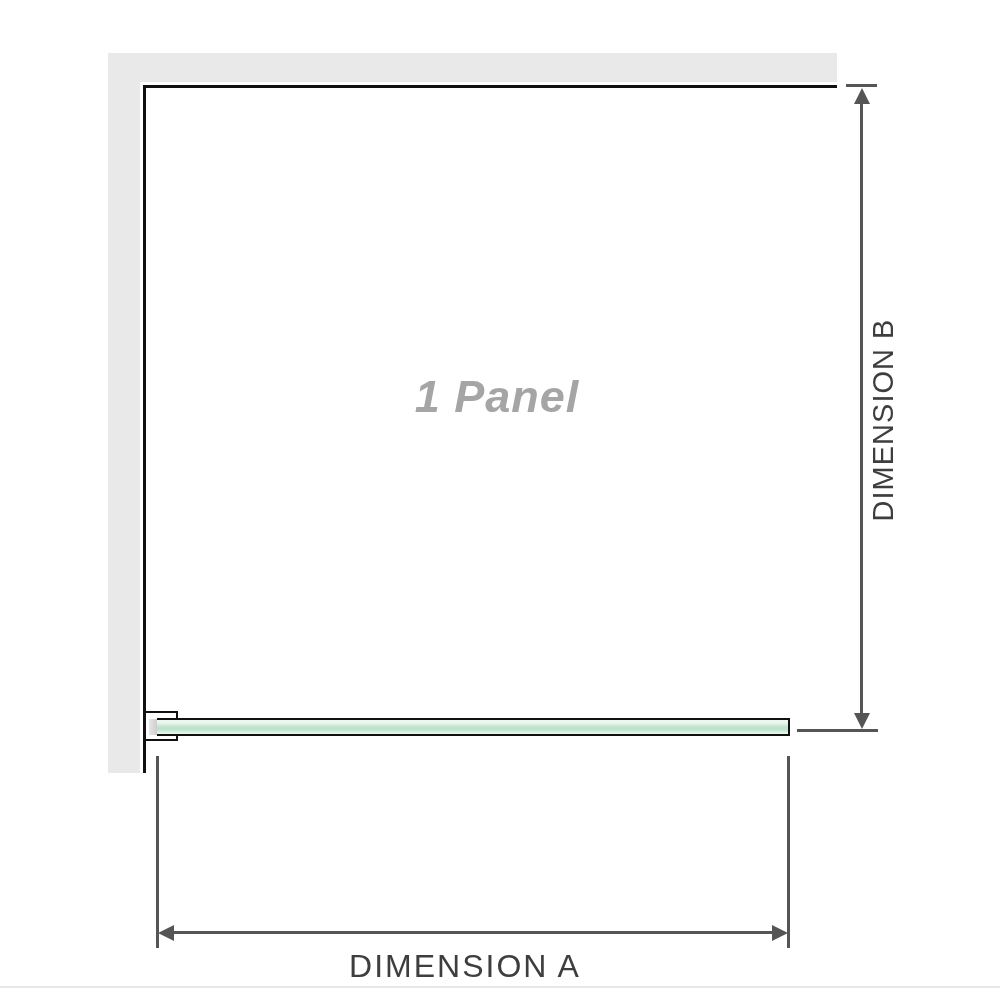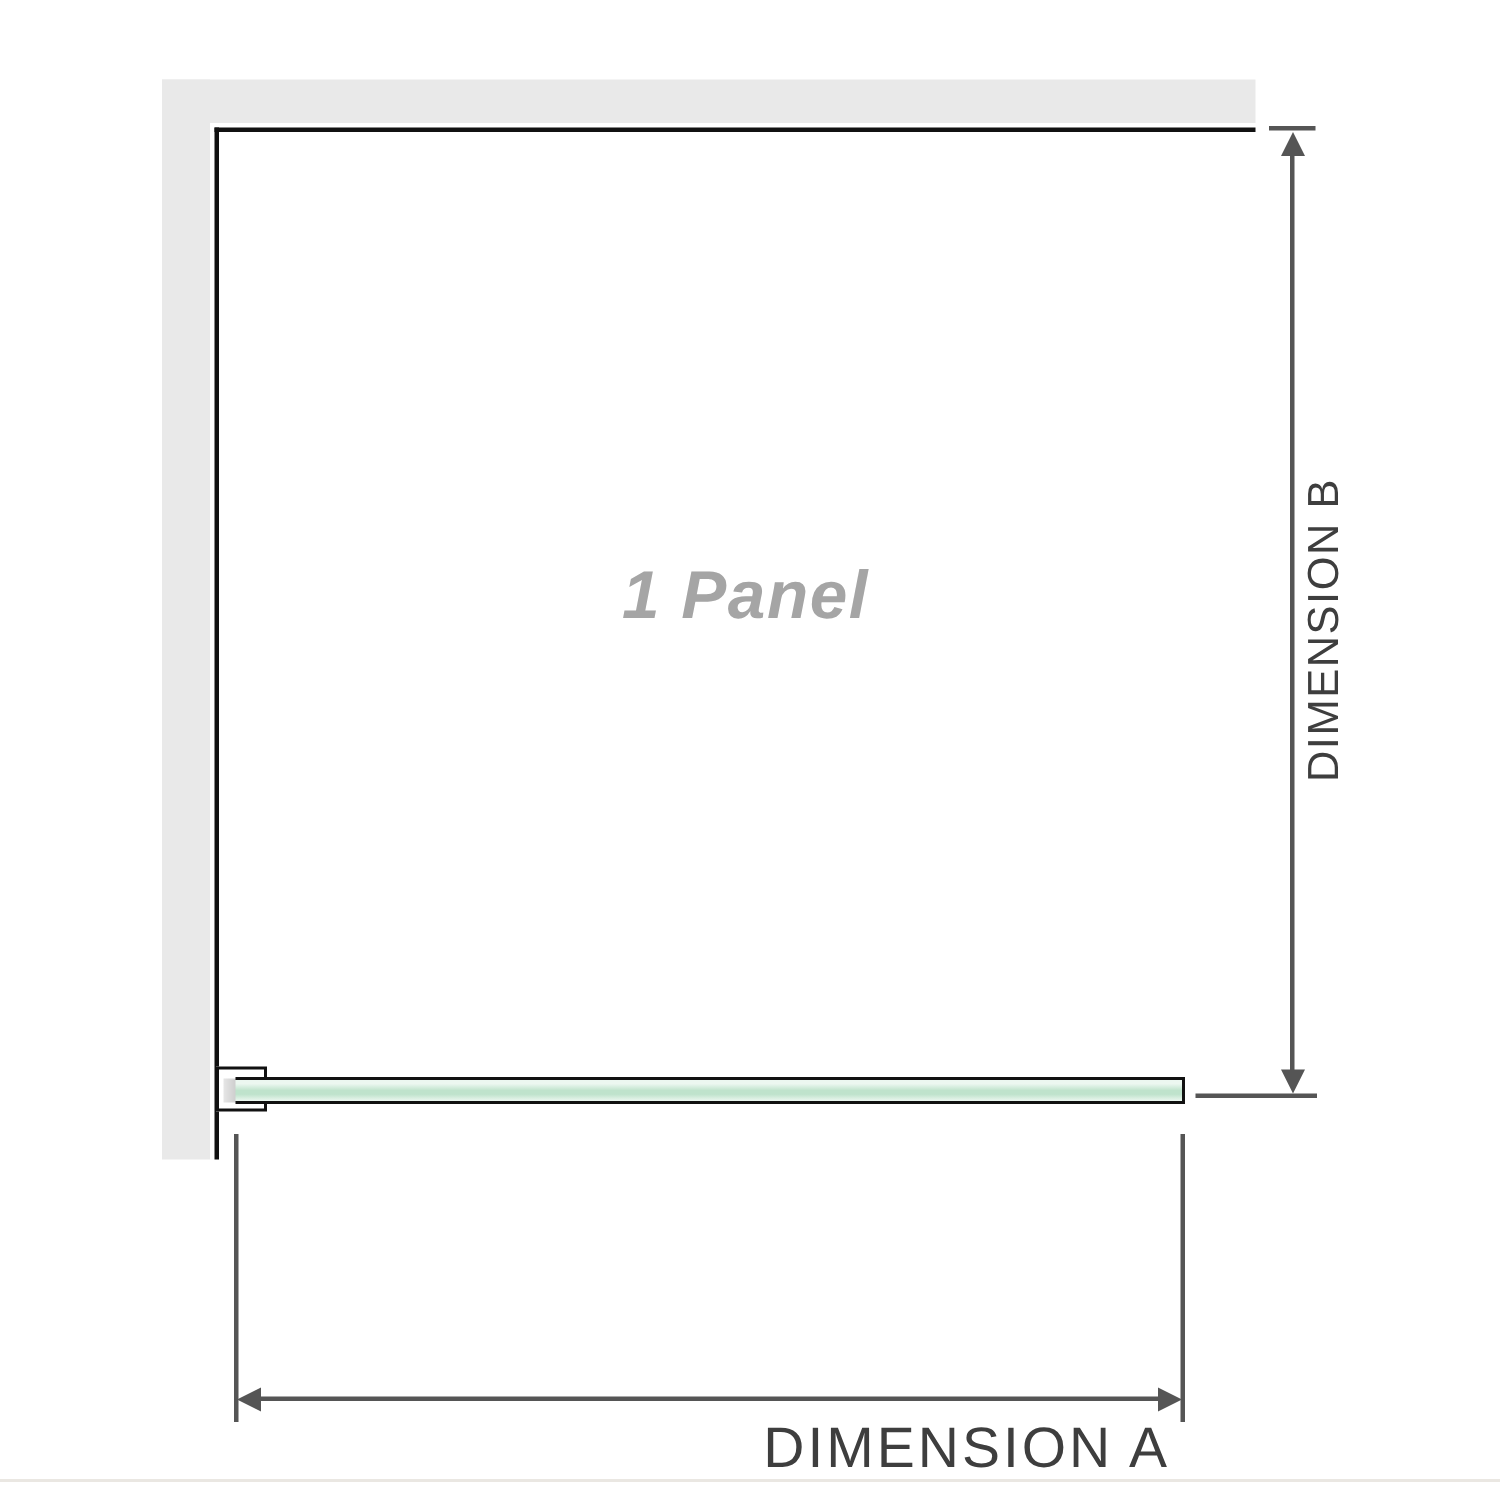--- a/index.html
+++ b/index.html
@@ -90,22 +90,22 @@
     border-top:8px solid transparent; border-bottom:8px solid transparent;
     border-right:16px solid var(--dimension, #555555);
   }
   .dimA-arrow-right {
     left:772px; top:925px;
     border-top:8px solid transparent; border-bottom:8px solid transparent;
     border-left:16px solid var(--dimension, #555555);
   }
   .dimA-label {
     left:150px; top:950px; width:630px;
-    text-align: right;
-    font-size: 38px; line-height: 32px; letter-spacing: 2px;
+    text-align: center;
+    font-size: 32px; line-height: 32px; letter-spacing: 2px;
     color: var(--label-text, #3e3e3e);
     white-space: nowrap;
   }
 
   
   .panel-label {
     left:347px; top:372px; width:300px;
     text-align: center;
     font-style: italic;
     font-weight: 600;

